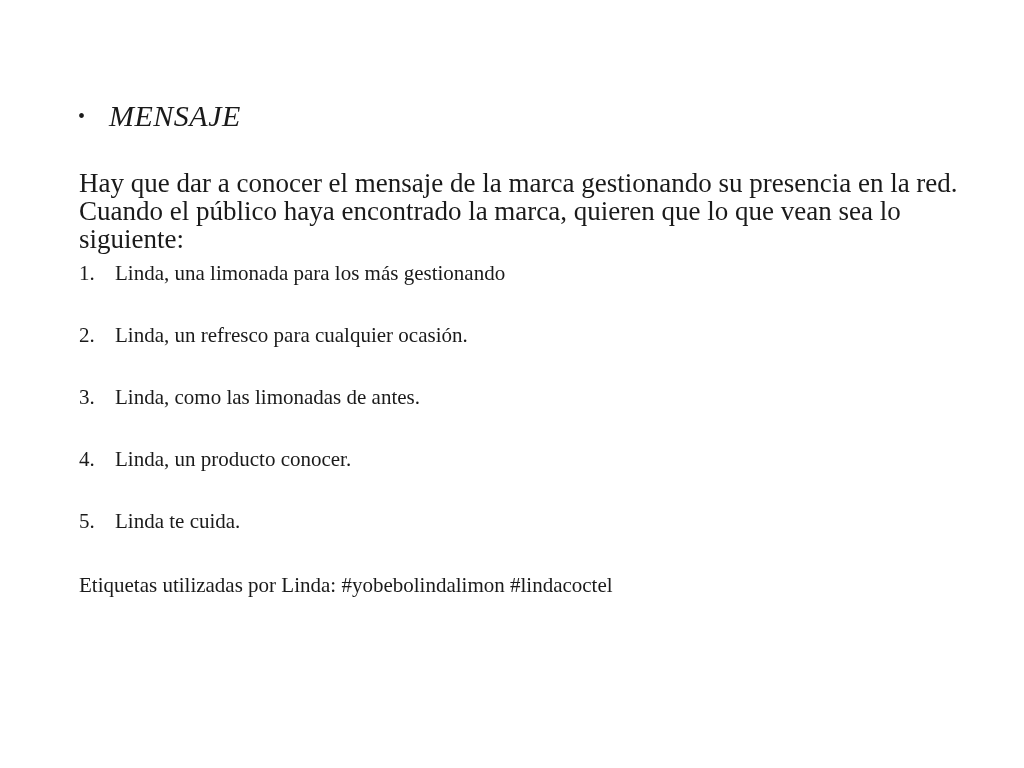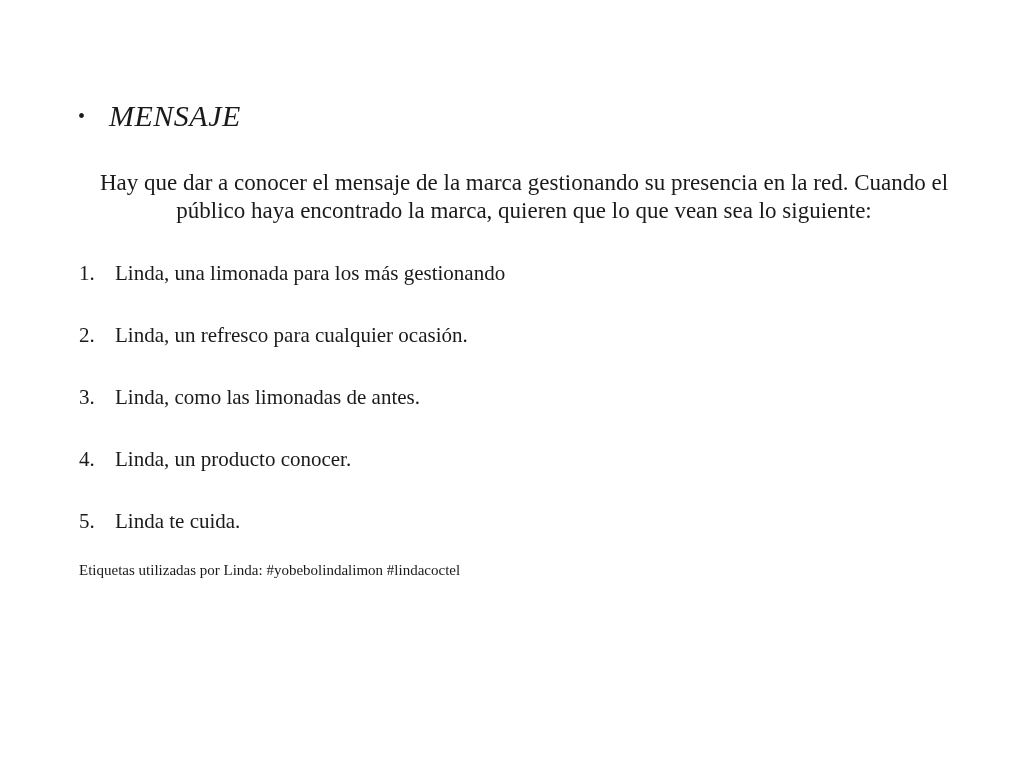--- a/index.html
+++ b/index.html
@@ -31,23 +31,22 @@
   .title-text {
     font-size: 30px;
     letter-spacing: 0.5px;
     font-style: italic;
   }
   .paragraph {
     position: absolute;
     top: 169px;
     left: 79px;
     width: 890px;
-    font-size: 23px;
+    font-size: 27px;
     line-height: 28px;
-    text-align: center;
   }
   .message-list {
     position: absolute;
     top: 259px;
     left: 79px;
     width: 890px;
   }
   .list-item {
     display: flex;
     font-size: 21px;
@@ -56,24 +55,24 @@
   }
   .list-item:last-child {
     margin-bottom: 0;
   }
   .item-number {
     width: 36px;
     flex: 0 0 36px;
   }
   .footer-line {
     position: absolute;
-    top: 556px;
+    top: 571px;
     left: 79px;
     width: 890px;
-    font-size: 15px;
+    font-size: 21px;
     line-height: 28px;
   }
 </style>
 </head>
 <body>
 
 <div class="slide">
 
   <div class="title-row">
     <span class="title-bullet">•</span>

